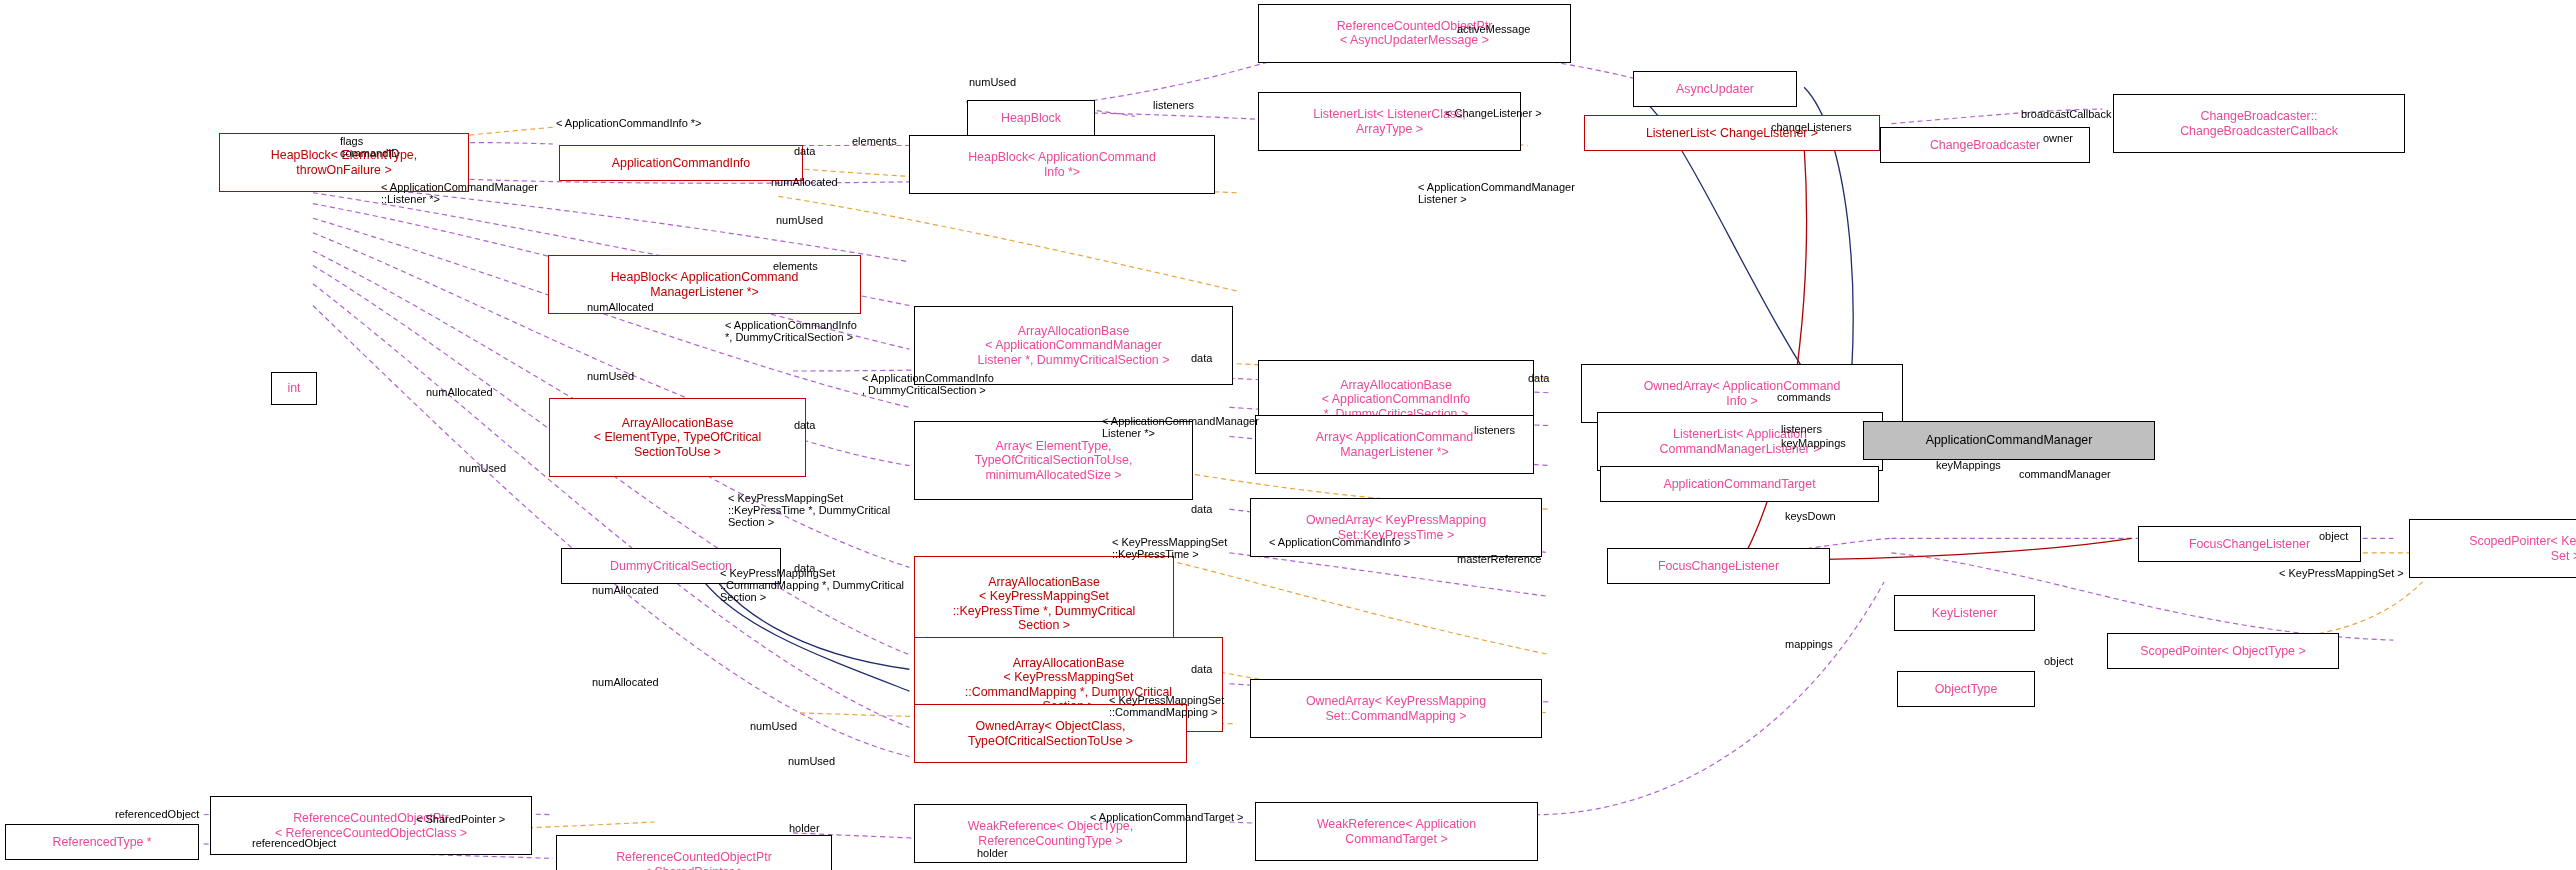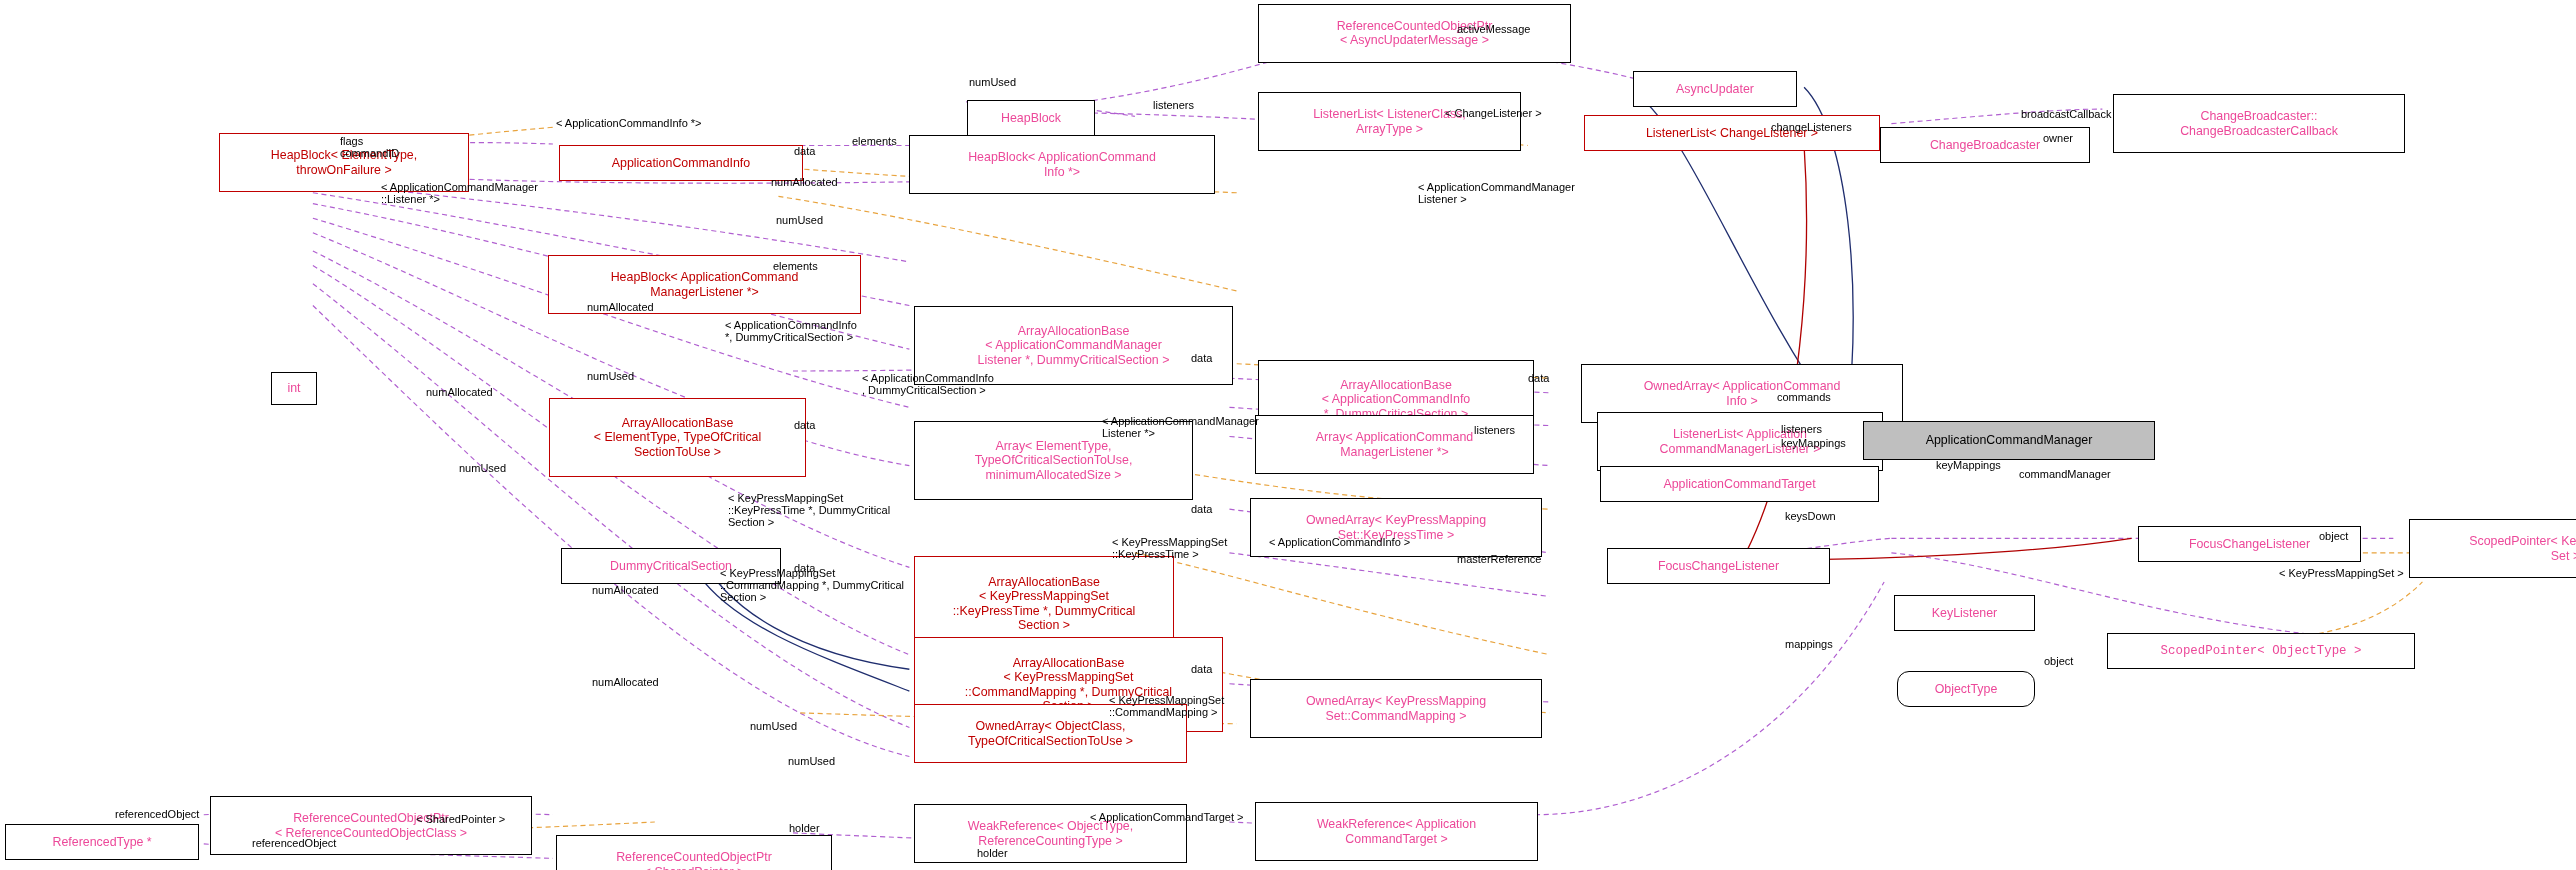--- a/index.html
+++ b/index.html
@@ -136,26 +136,26 @@
 Section &gt;</div>
     <div class="node n-black" style="left: 2138px; top: 526px; width: 223px; height: 36px;">FocusChangeListener</div>
     <div class="node n-black" style="left: 2409px; top: 519px; width: 313px; height: 59px;">ScopedPointer&lt; KeyPressMapping
 Set &gt;</div>
     <div class="node n-black" style="left: 1607px; top: 548px; width: 223px; height: 36px;">FocusChangeListener</div>
     <div class="node n-black" style="left: 1894px; top: 595px; width: 141px; height: 36px;">KeyListener</div>
     <div class="node n-red" style="left: 914px; top: 637px; width: 309px; height: 95px;">ArrayAllocationBase
 &lt; KeyPressMappingSet
 ::CommandMapping *, DummyCritical
 Section &gt;</div>
-    <div class="node n-black" style="left: 2107px; top: 633px; width: 308px; height: 36px; font-family: Liberation Mono, monospace;">ScopedPointer&lt; ObjectType &gt;</div>
+    <div class="node n-black" style="left: 2107px; top: 633px; width: 232px; height: 36px;">ScopedPointer&lt; ObjectType &gt;</div>
     <div class="node n-red" style="left: 914px; top: 704px; width: 273px; height: 59px;">OwnedArray&lt; ObjectClass,
 TypeOfCriticalSectionToUse &gt;</div>
     <div class="node n-black" style="left: 1250px; top: 679px; width: 292px; height: 59px;">OwnedArray&lt; KeyPressMapping
 Set::CommandMapping &gt;</div>
-    <div class="node n-black" style="left: 1897px; top: 671px; width: 138px; height: 36px; border-radius: 12px;">ObjectType</div>
+    <div class="node n-black" style="left: 1897px; top: 671px; width: 138px; height: 36px;">ObjectType</div>
     <div class="node n-black" style="left: 5.1px; top: 824px; width: 194px; height: 36px;">ReferencedType *</div>
     <div class="node n-black" style="left: 210px; top: 796px; width: 322px; height: 59px;">ReferenceCountedObjectPtr
 &lt; ReferenceCountedObjectClass &gt;</div>
     <div class="node n-black" style="left: 556px; top: 835px; width: 276px; height: 59px;">ReferenceCountedObjectPtr
 &lt; SharedPointer &gt;</div>
     <div class="node n-black" style="left: 914px; top: 804px; width: 273px; height: 59px;">WeakReference&lt; ObjectType,
 ReferenceCountingType &gt;</div>
     <div class="node n-black" style="left: 1255px; top: 802px; width: 283px; height: 59px;">WeakReference&lt; Application
 CommandTarget &gt;</div>
     <div class="edgelabel" style="left: 1457px; top: 23px;">activeMessage</div>

